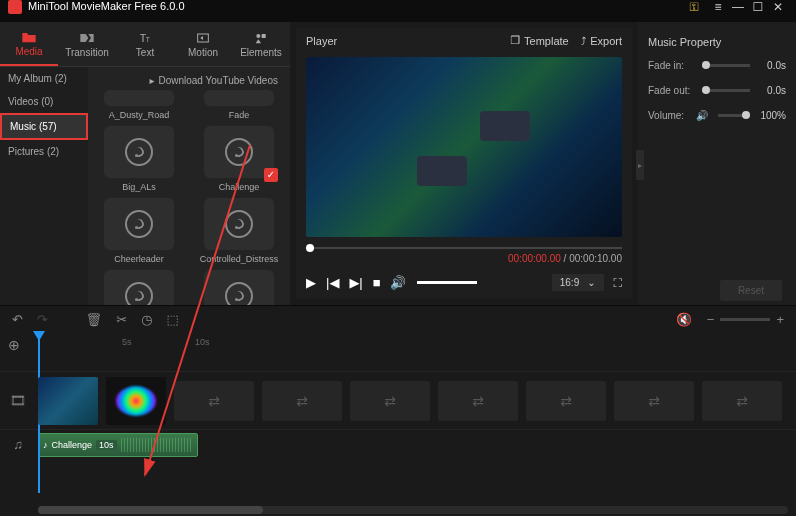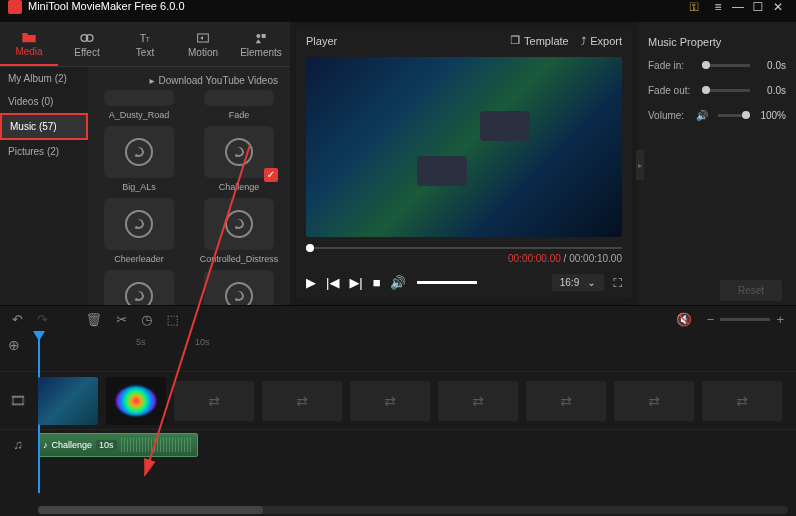--- a/index.html
+++ b/index.html
@@ -108,24 +108,23 @@
   <div class="left">
     <div class="tabs">
       <div class="tab active">
         <svg class="ico" viewBox="0 0 24 20">
             <path fill="#e53935" d="M2 4h7l2 3h11v11H2z"></path>
           </svg>
         <span>Media</span>
       </div>
       <div class="tab">
         <svg class="ico" viewBox="0 0 24 20">
-            <circle cx="8" cy="10" r="5" fill="none" stroke="#aaa" stroke-width="2"></circle>
-            <circle cx="16" cy="10" r="5" fill="none" stroke="#aaa" stroke-width="2"></circle>
-          </svg>
-        <span>Effect</span>
+            <path fill="#aaa" d="M2 4h8l4 6-4 6H2zM14 4h8v12h-8l4-6z" opacity="0.8"></path>
+          </svg>
+        <span>Transition</span>
       </div>
       <div class="tab">
         <svg class="ico" viewBox="0 0 24 20">
             <text x="4" y="16" font-size="16" fill="#aaa">T</text>
             <text x="13" y="16" font-size="10" fill="#aaa">T</text>
           </svg>
         <span>Text</span>
       </div>
       <div class="tab">
         <svg class="ico" viewBox="0 0 24 20">
@@ -288,21 +287,21 @@
   <div class="zoom">
     <span class="tbtn">−</span>
     <div class="zoom-bar"></div>
     <span class="tbtn">+</span>
   </div>
 </div>
 
 <div class="timeline">
   <div class="tl-hdr">
     <span class="tl-add">⊕</span>
-    <span class="tick" style="left:136px">5s</span>
+    <span class="tick" style="left:122px">5s</span>
     <span class="tick" style="left:195px">10s</span>
     <div class="playhead"></div>
   </div>
   <div class="track" style="height:14px;border:none"></div>
   <div class="track">
     <span class="track-ico">🎞</span>
     <div class="track-body">
       <div class="clip thumb1"></div>
       <div class="clip thumb2">
           <div class="swirl"></div>

